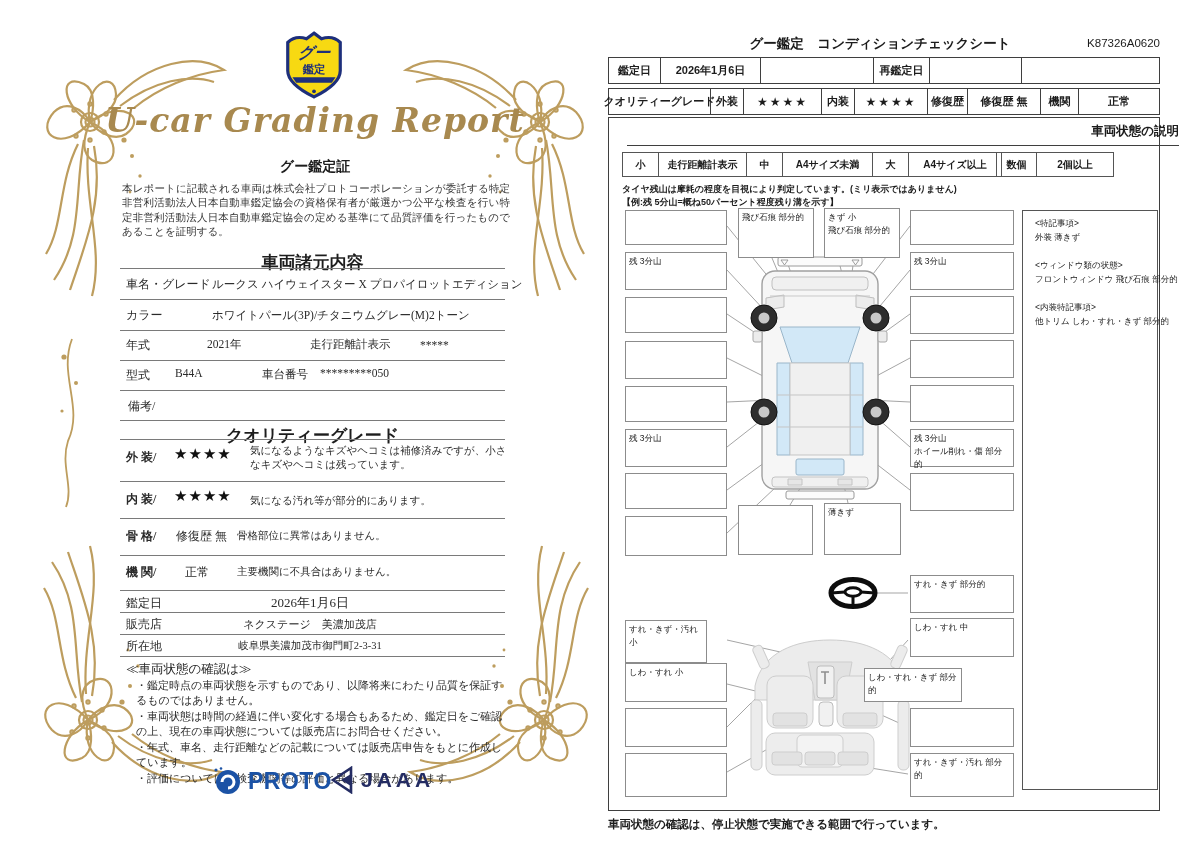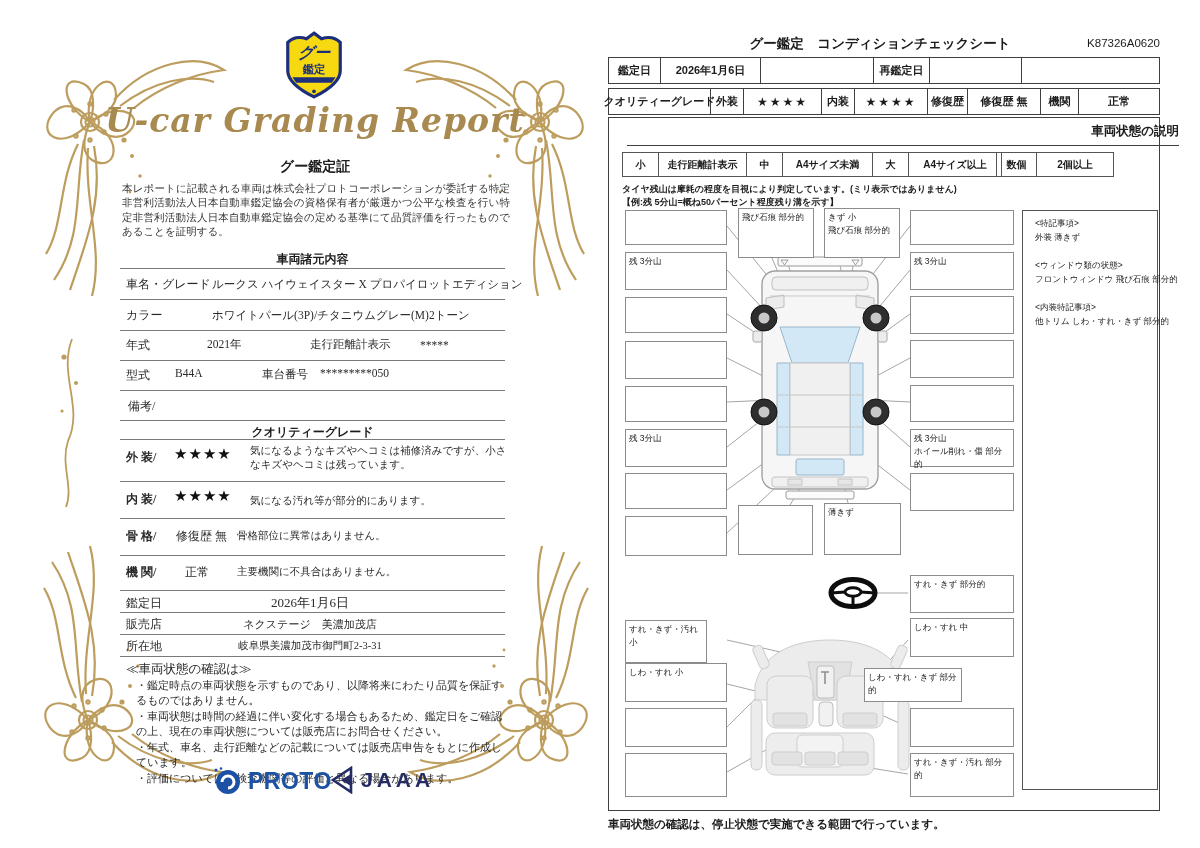--- a/index.html
+++ b/index.html
@@ -5,21 +5,21 @@
   html,body{margin:0;padding:0;background:#e9e9e9;}
   #page{position:relative;width:1200px;height:848px;background:#ffffff;overflow:hidden;
         font-family:"Liberation Sans",sans-serif;color:#222;}
   .abs{position:absolute;}
   
   .cert{font-family:"Liberation Serif",serif;color:#2a2a2a;}
   .cert-title{font-family:"DejaVu Serif",serif;font-style:italic;font-weight:bold;
               font-size:33px;color:#a8894f;text-align:center;letter-spacing:1px;}
   .cert-sub{font-weight:bold;font-size:14px;text-align:center;color:#1d1d1d;}
   .cert-intro{font-size:10.5px;line-height:1.38;text-align:justify;color:#333;}
-  .sec-title{font-weight:bold;font-size:12px;text-align:center;color:#1d1d1d;}
+  .sec-title{font-weight:bold;font-size:17px;text-align:center;color:#1d1d1d;}
   .hline{position:absolute;height:1px;background:#7a7a7a;left:120px;width:385px;}
   .lbl{font-size:12px;color:#2a2a2a;}
   .val{font-size:11.5px;color:#2a2a2a;}
   .stars-cert{font-size:15px;color:#111;letter-spacing:1px;font-family:"DejaVu Sans",sans-serif;}
   .desc{font-size:10.5px;line-height:1.35;color:#2a2a2a;}
   .about li{font-size:11px;line-height:1.32;margin:0 0 2px 0;list-style:none;}
   .about ul{margin:0;padding:0 0 0 6px;}
   
   .cs{font-family:"Liberation Sans",sans-serif;color:#1c1c1c;}
   .cs-title{font-weight:bold;font-size:13.5px;text-align:center;}

